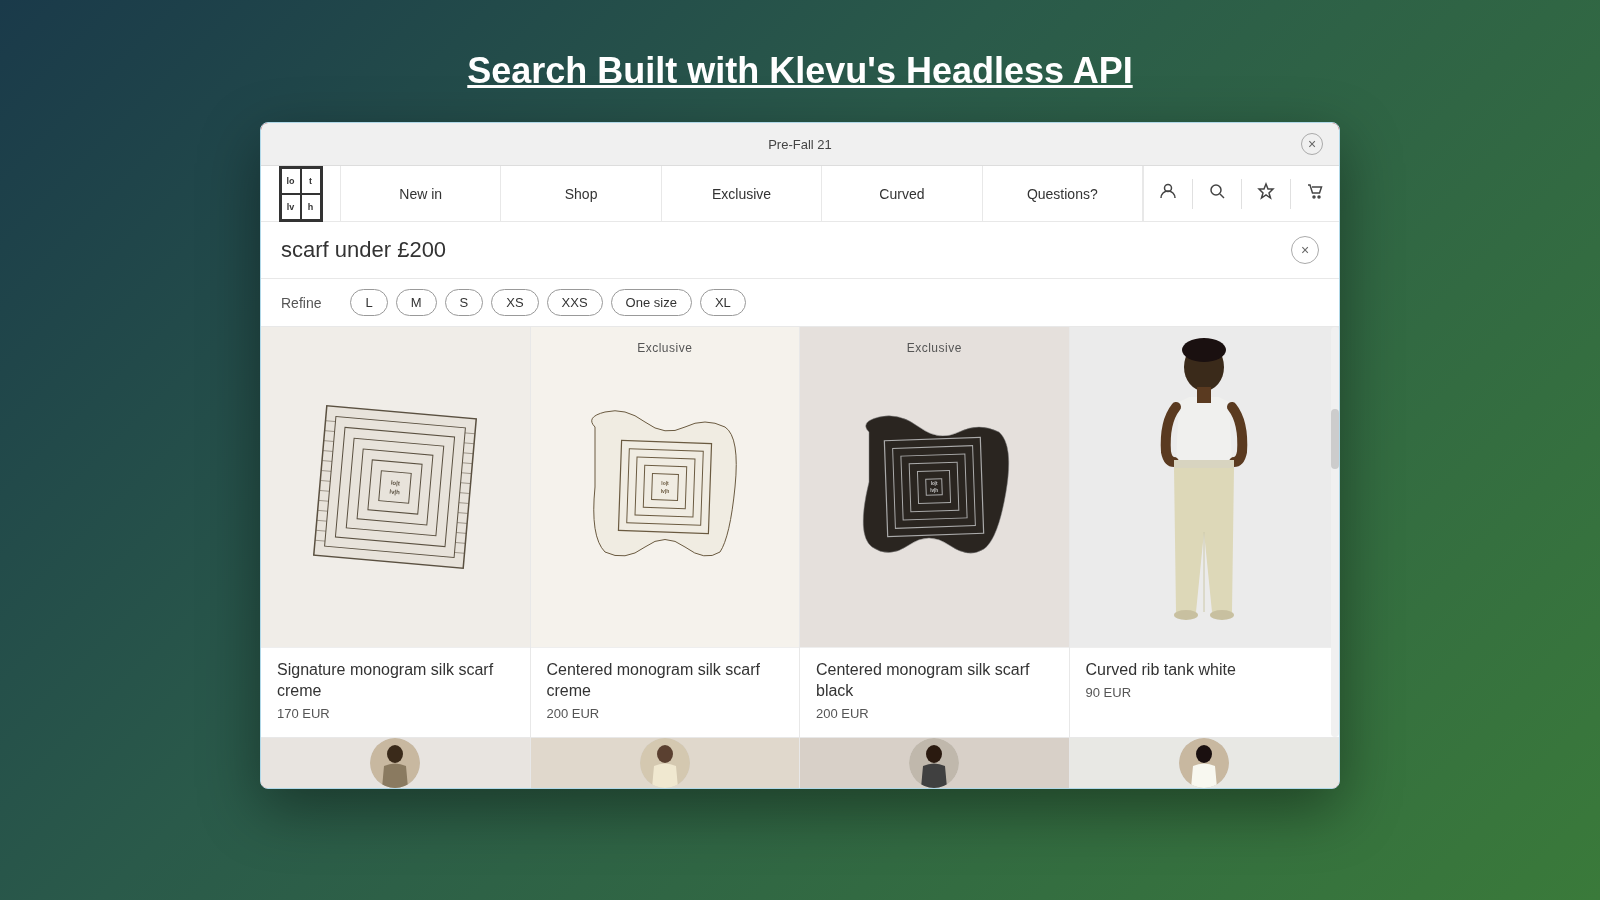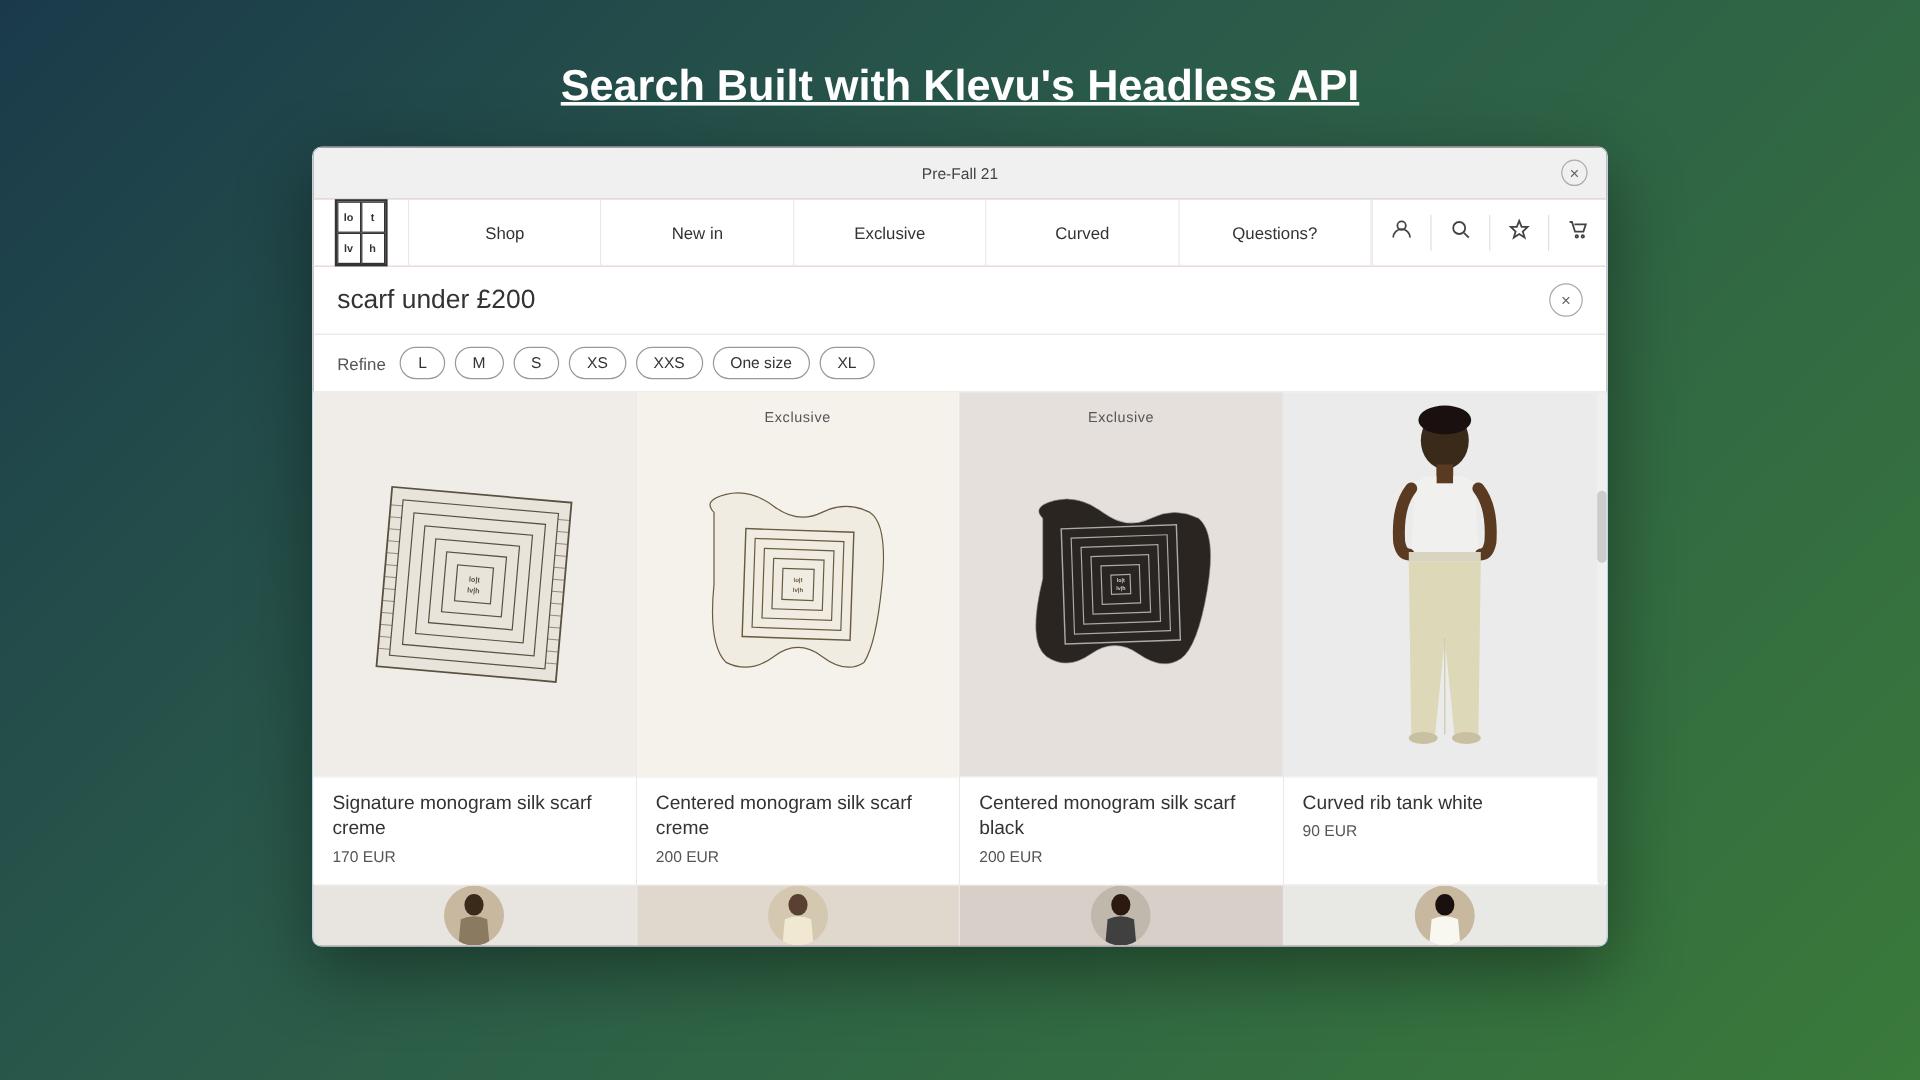--- a/index.html
+++ b/index.html
@@ -165,21 +165,21 @@
       display: flex;
       align-items: center;
       padding: 10px 20px;
       gap: 8px;
       border-bottom: 1px solid #e8e8e8;
       background: white;
     }
     .refine-label {
       font-size: 14px;
       color: #555;
-      margin-right: 4px;
+      margin-right: 21px;
     }
     .filter-chip {
       padding: 5px 14px;
       border-radius: 20px;
       border: 1.5px solid #999;
       background: white;
       font-size: 13px;
       color: #333;
       cursor: pointer;
     }
@@ -299,22 +299,22 @@
   <nav class="navbar">
     <div class="nav-logo">
       <div class="logo-box">
         <div class="logo-cell">lo</div>
         <div class="logo-cell">t</div>
         <div class="logo-cell">lv</div>
         <div class="logo-cell">h</div>
       </div>
     </div>
     <div class="nav-items">
+      <a class="nav-item">New in</a>
       <a class="nav-item">Shop</a>
-      <a class="nav-item">New in</a>
       <a class="nav-item">Exclusive</a>
       <a class="nav-item">Curved</a>
       <a class="nav-item">Questions?</a>
     </div>
     <div class="nav-icons">
       <button class="nav-icon-btn">
         <span>
           <svg width="18" height="18" viewBox="0 0 18 18" fill="none" stroke="#444" stroke-width="1.5">
             <circle cx="9" cy="6" r="3.5"></circle>
             <path d="M2 16c0-3.866 3.134-7 7-7s7 3.134 7 7"></path>

